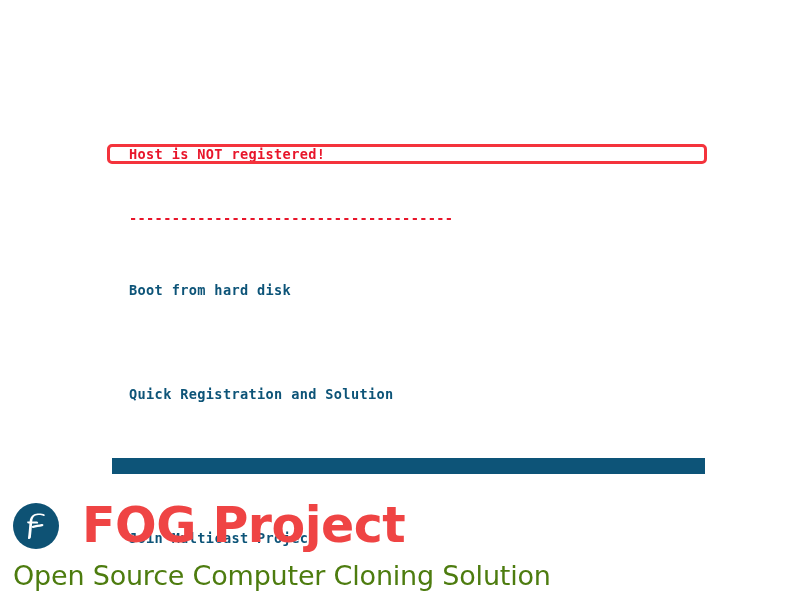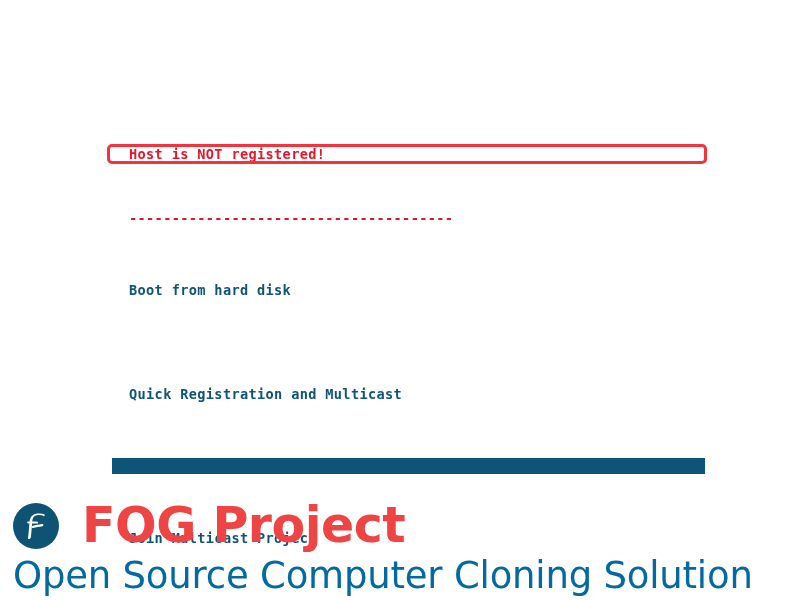--- a/index.html
+++ b/index.html
@@ -117,23 +117,23 @@
     font-family: "DejaVu Sans", sans-serif;
     font-size: 49px;
     font-weight: 700;
     line-height: 52px;
     letter-spacing: -0.5px;
     margin-left: 22px;
     white-space: nowrap;
   }
 
   .brand-tagline {
-    color: #0369a1;
+    color: #4d7c0f;
     font-family: "DejaVu Sans", sans-serif;
-    font-size: 37px;
+    font-size: 27px;
     font-weight: 400;
     line-height: 36px;
     letter-spacing: -0.2px;
     margin-top: 4px;
     margin-left: 1px;
     white-space: nowrap;
   }
 </style>
 </head>
 <body>
@@ -143,21 +143,21 @@
   <div class="boot-menu">
 
     <div class="status-line">Host is NOT registered!</div>
 
     <div class="separator-line">--------------------------------------</div>
 
     <div class="menu-item">Boot from hard disk</div>
 
 
 
-    <div class="menu-item">Quick Registration and Multicast</div>
+    <div class="menu-item">Quick Registration and Solution</div>
 
     <div class="menu-item selected">
       <span class="hl-bg"></span>
       <span>Deploy Image</span>
     </div>
 
     <div class="menu-item">Join Multicast Project</div>
 
     
 

